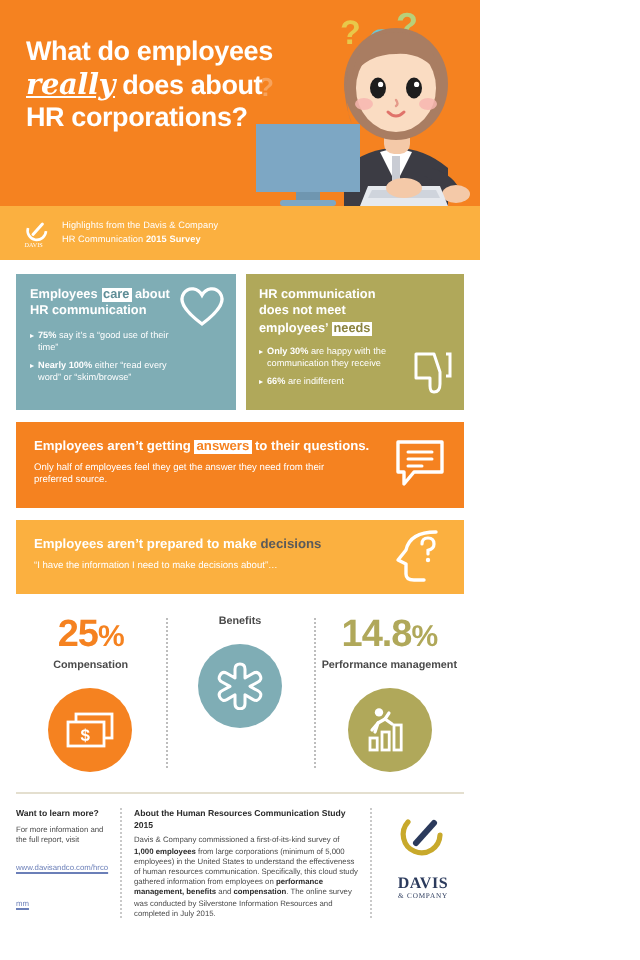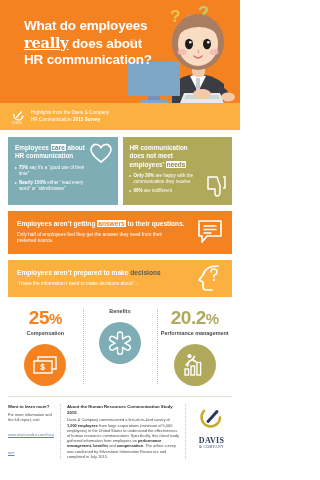--- a/index.html
+++ b/index.html
@@ -15,31 +15,32 @@
 
   
   .header {
     position:relative;
     height:103px;
     background:#f58220;
     overflow:hidden;
   }
   .headline {
     position:absolute;
-    left:24px; top:18px;
+    left:13px; top:18px;
     width:140px;
     color:#fff;
     font-weight:bold;
     font-size:13.5px;
     line-height:16.5px;
     letter-spacing:-0.2px;
     z-index:5;
   }
   .headline .script {
     font-family:"DejaVu Serif", serif;
+    font-style:italic;
     font-weight:bold;
     font-size:14.5px;
     text-decoration:underline;
     text-underline-offset:1px;
   }
 
   
   .illus { position:absolute; right:0; top:0; width:112px; height:103px; z-index:2; }
 
   
@@ -210,21 +211,21 @@
       <path d="M56 93 L92 93 L96 103 L52 103 Z" fill="#e6e9ee"></path>
       <path d="M58 95 L90 95 L92 99 L56 99 Z" fill="#cfd4dc"></path>
 
       <ellipse cx="74" cy="94" rx="9" ry="5" fill="#f4c9a8"></ellipse>
     </svg>
 
     <div class="headline">
       <span>What do employees</span><br>
       <span class="script">really</span>
       <span>does about</span><br>
-      <span>HR communication?</span>
+      <span>HR corporations?</span>
     </div>
   </div>
 
   <div class="subbar">
     <svg class="subbar-logo" viewBox="0 0 14 17">
       <path d="M2 6 A4.6 4.6 0 1 0 11 7.6" stroke="#ffffff" stroke-width="1.3" fill="none"></path>
       <line x1="4.5" y1="9.2" x2="9.2" y2="4" stroke="#ffffff" stroke-width="1.5" stroke-linecap="round"></line>
       <text x="0.3" y="15.6" font-family="Liberation Serif, serif" font-size="3.1" fill="#ffffff">DAVIS</text>
     </svg>
     <div class="subbar-text">
@@ -297,21 +298,21 @@
     <div class="stat">
       <div class="lbl">Benefits</div>
       <div class="circle c-teal">
         <svg width="24" height="24" viewBox="0 0 24 24">
           <path d="M12 1 Q14.5 1 14.5 3.6 L14.5 8 L18.6 5.6 Q20.8 4.4 22 6.6 Q23.2 8.8 21 10 L17 12.2 L21 14.4 Q23.2 15.6 22 17.8 Q20.8 20 18.6 18.8 L14.5 16.4 L14.5 20.8 Q14.5 23.4 12 23.4 Q9.5 23.4 9.5 20.8 L9.5 16.4 L5.4 18.8 Q3.2 20 2 17.8 Q0.8 15.6 3 14.4 L7 12.2 L3 10 Q0.8 8.8 2 6.6 Q3.2 4.4 5.4 5.6 L9.5 8 L9.5 3.6 Q9.5 1 12 1 Z" fill="none" stroke="#ffffff" stroke-width="1.5" stroke-linejoin="round"></path>
         </svg>
       </div>
     </div>
 
     <div class="stat">
-      <div class="num s-olive"><span>20.2</span><span class="pct">%</span></div>
+      <div class="num s-olive"><span>14.8</span><span class="pct">%</span></div>
       <div class="lbl">Performance management</div>
       <div class="circle c-olive">
         <svg width="24" height="24" viewBox="0 0 24 24">
           <circle cx="6.5" cy="3.2" r="2.1" fill="#ffffff"></circle>
           <path d="M3 12 L6 8.5 L9.5 6.5 L13 9" fill="none" stroke="#ffffff" stroke-width="1.6" stroke-linecap="round" stroke-linejoin="round"></path>
           <path d="M6 8.5 L4.5 13" fill="none" stroke="#ffffff" stroke-width="1.6" stroke-linecap="round"></path>
           <path d="M9.5 6.5 L11.5 3.5" fill="none" stroke="#ffffff" stroke-width="1.6" stroke-linecap="round"></path>
           <rect x="2" y="16" width="3.6" height="6" fill="none" stroke="#ffffff" stroke-width="1.4"></rect>
           <rect x="8" y="13" width="3.6" height="9" fill="none" stroke="#ffffff" stroke-width="1.4"></rect>
           <rect x="14" y="9.5" width="3.6" height="12.5" fill="none" stroke="#ffffff" stroke-width="1.4"></rect>

